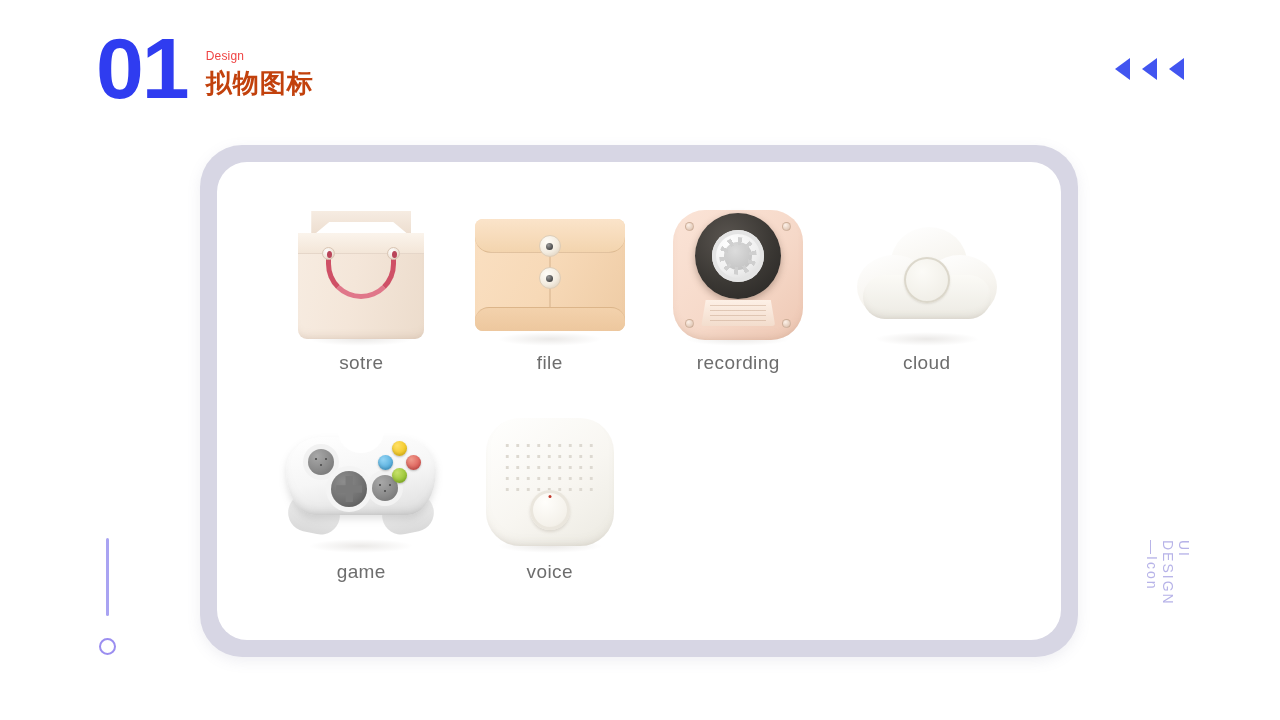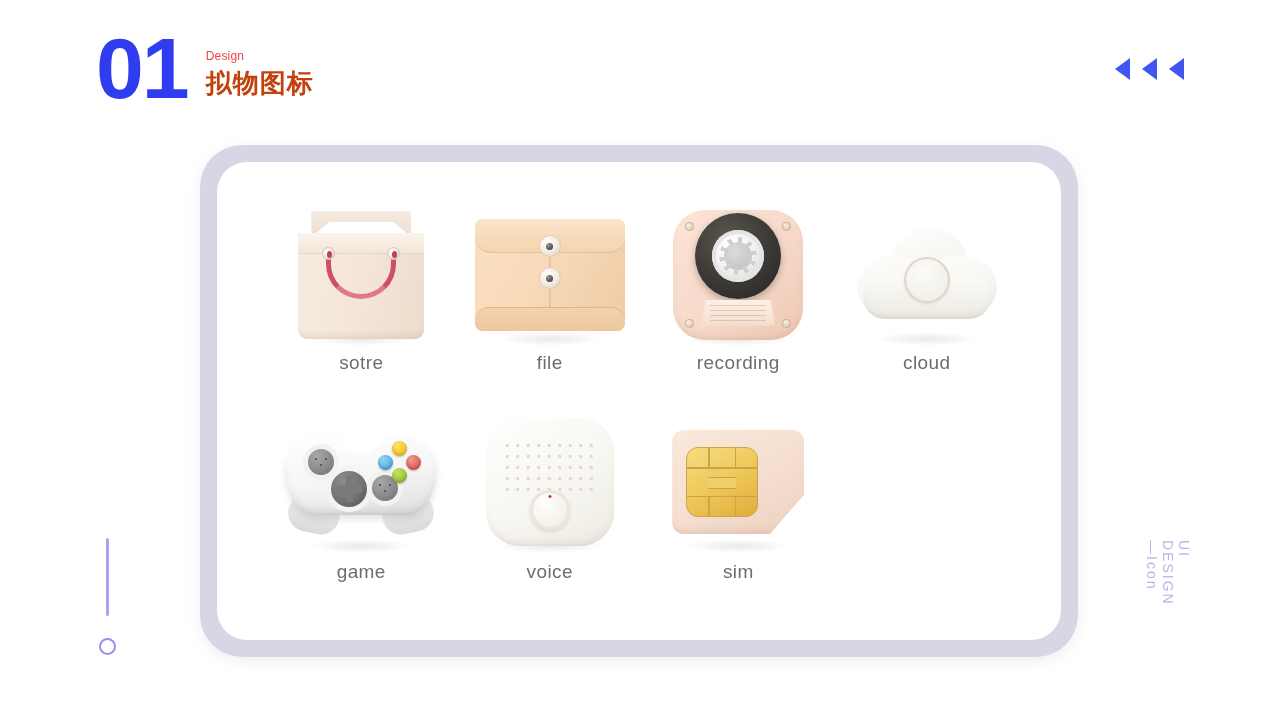--- a/index.html
+++ b/index.html
@@ -504,34 +504,18 @@
             <div class="shadow-under"></div>
             <div class="voice">
               <div class="voice-dots"></div>
               <div class="voice-knob"></div>
             </div>
           </div>
           <div class="icon-label">voice</div>
         </div>
 
 
-        <div class="cell row2">
-          <div class="icon-stage">
-            <div class="shadow-under"></div>
-            <div class="sim">
-              <div class="sim-card"></div>
-              <div class="sim-chip">
-                <i class="v1"></i>
-                <i class="v2"></i>
-                <i class="v3"></i>
-                <i class="v4"></i>
-                <i class="mid"></i>
-              </div>
-            </div>
-          </div>
-          <div class="icon-label">sim</div>
-        </div>
 
       </div>
     </div>
   </div>
 
 </div>
 
 </body></html>

